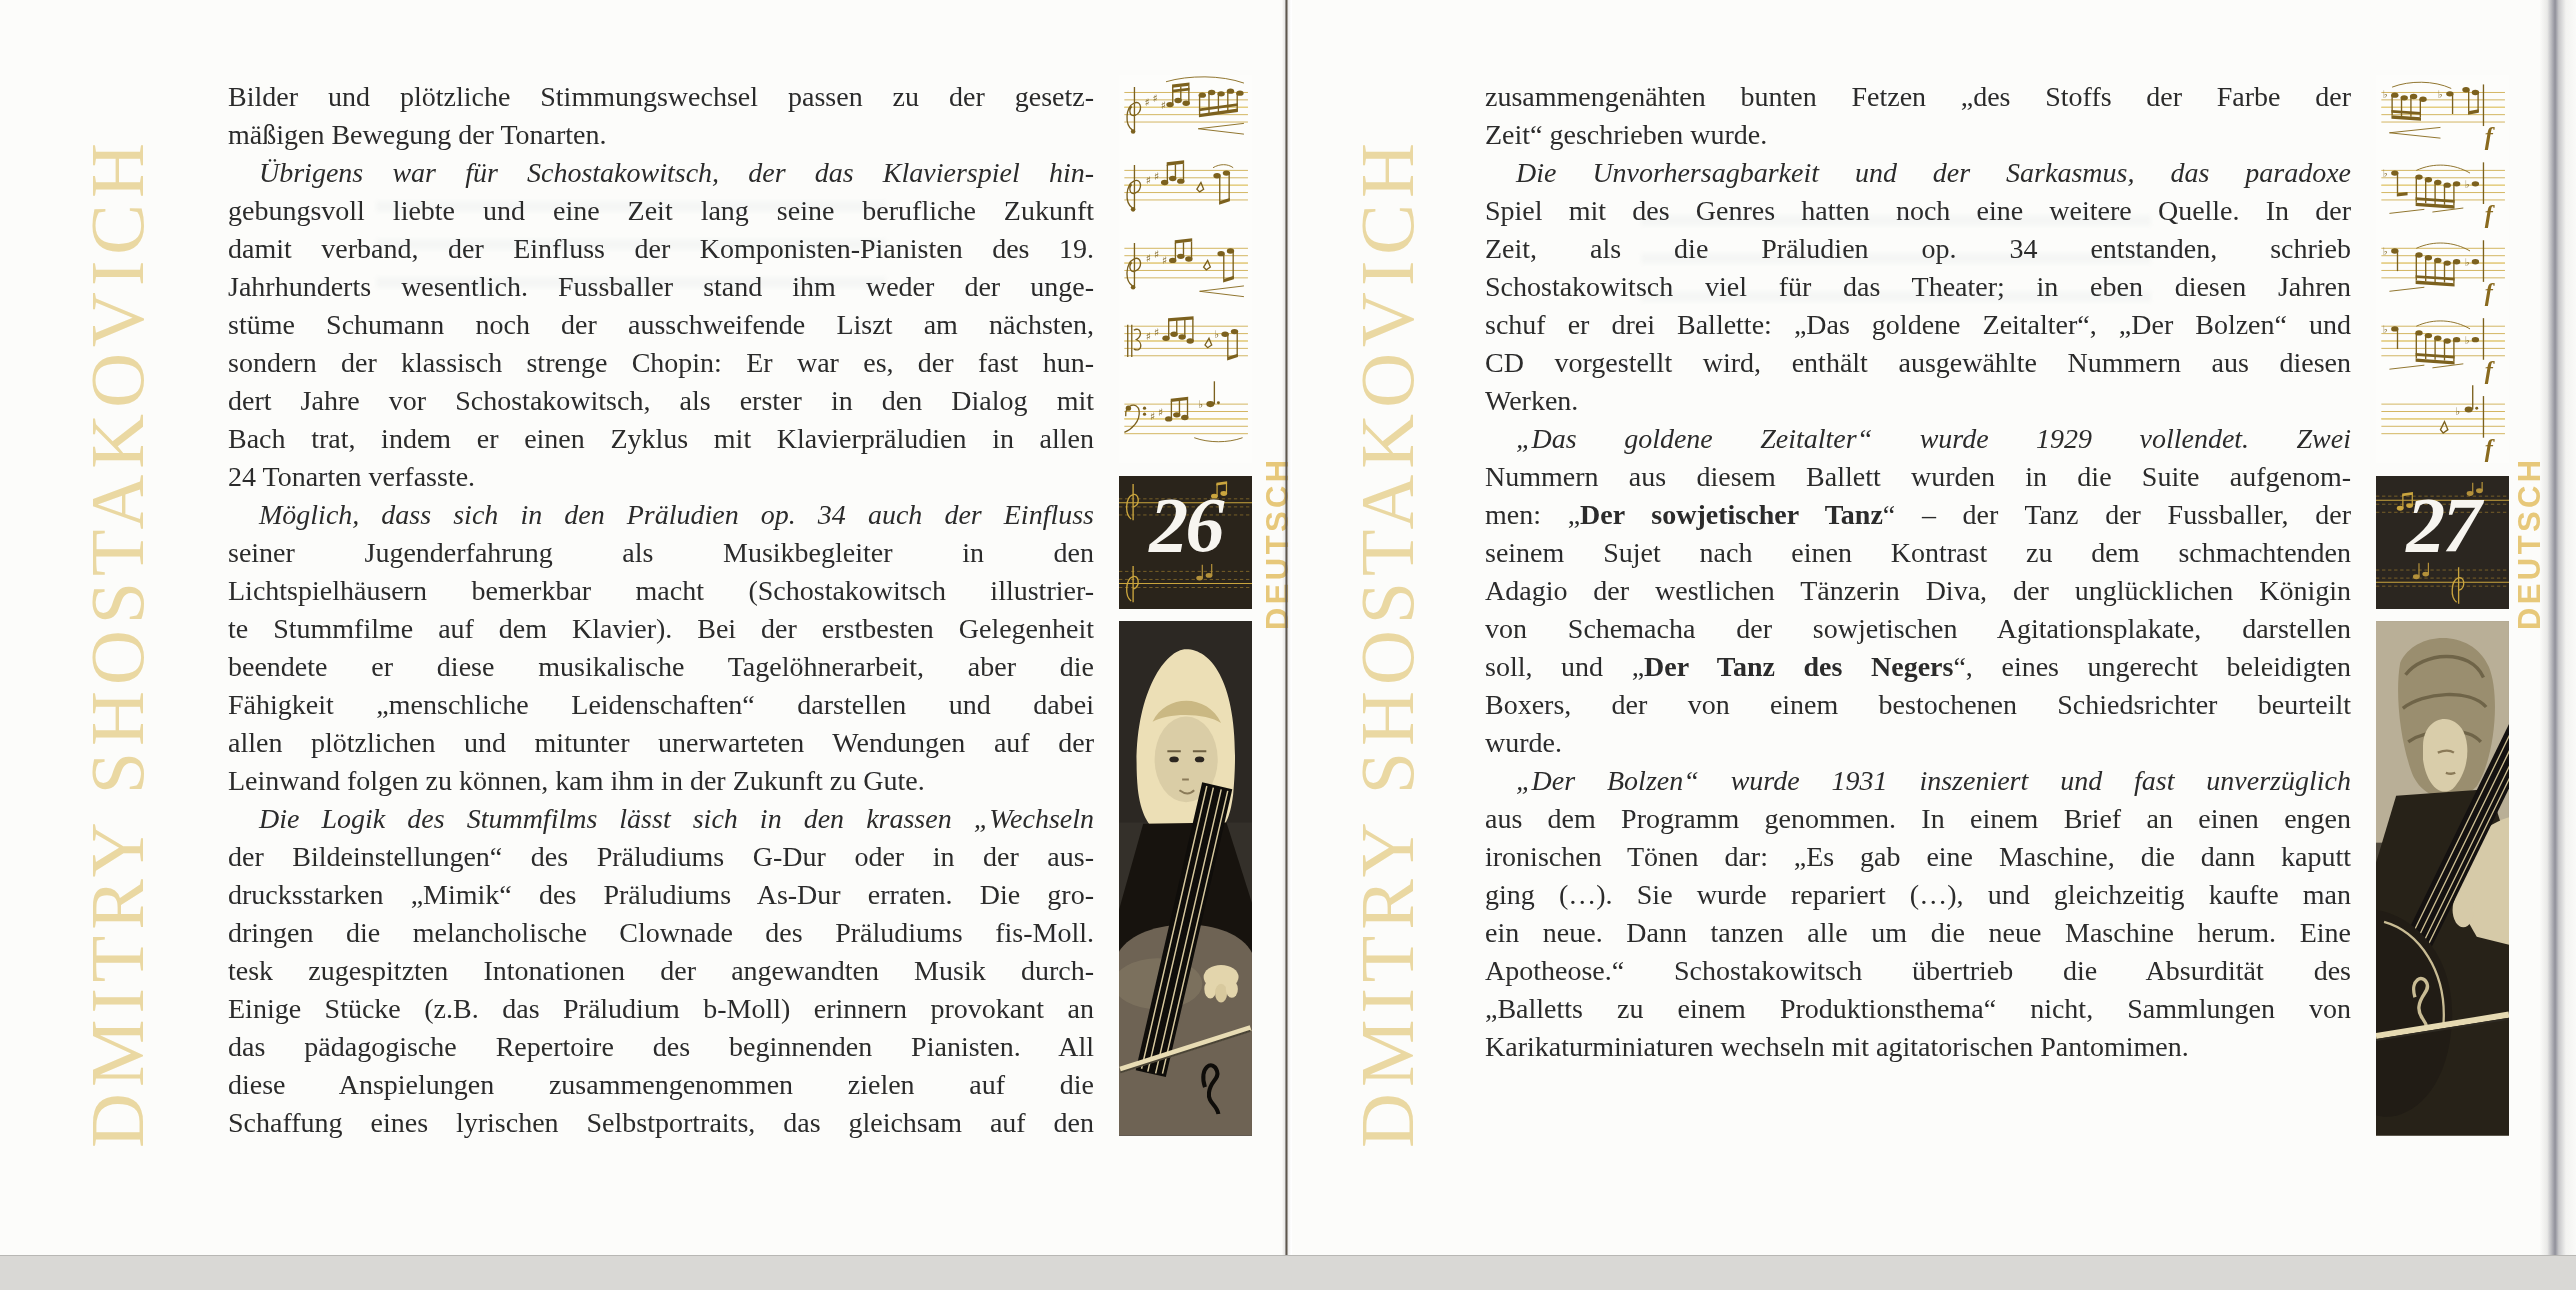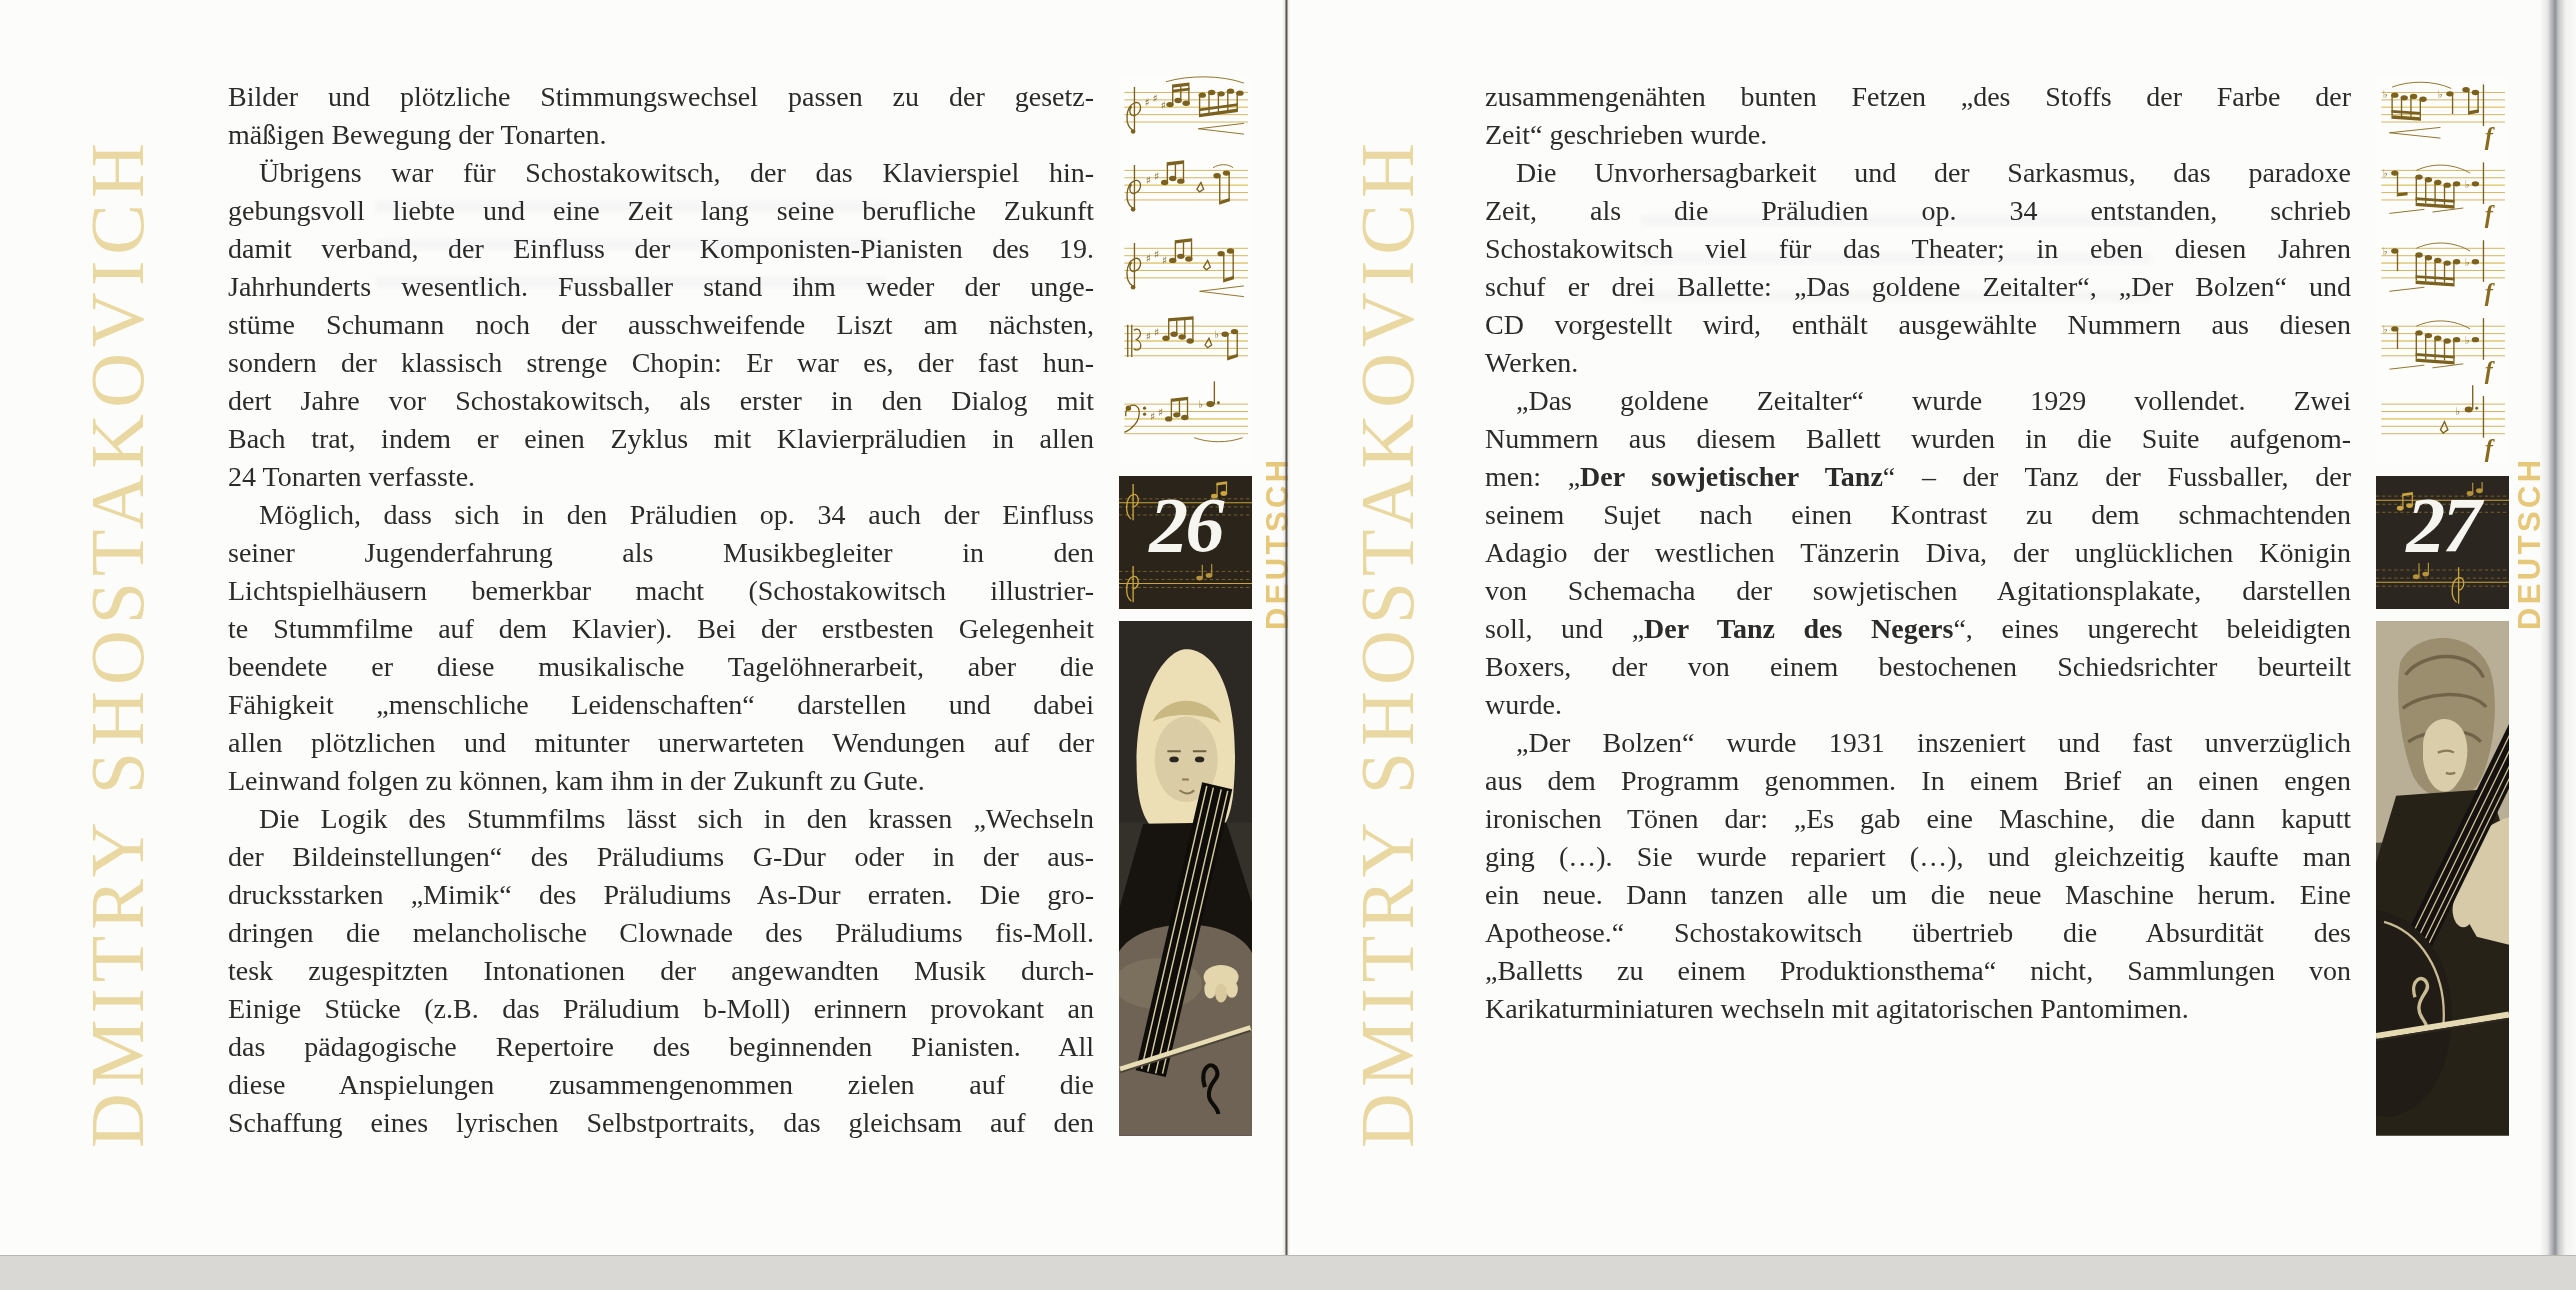--- a/index.html
+++ b/index.html
@@ -17,21 +17,21 @@
   .page.left  .vtitle{left:60px;}
   .page.right .vtitle{left:38px;}
 
   
   .textcol{position:absolute;top:78px;width:866px;color:#2b2b2b;
            font-family:"Liberation Serif",serif;font-size:28px;}
   .page.left  .textcol{left:228px;}
   .page.right .textcol{left:193px;}
   .line{height:38px;line-height:38px;white-space:normal;}
   .line.just{text-align:justify;text-align-last:justify;}
-  .line.ind{text-indent:31px;}
+  .line.ind{text-indent:31px;font-style:italic;}
   .line b{font-weight:700;}
 
   
   .score,.numblock,.photo{position:absolute;width:133px;}
   .page.left  .score,.page.left  .numblock,.page.left  .photo{left:1119px;}
   .page.right .score,.page.right .numblock,.page.right .photo{left:1084px;}
   .score{top:75px;height:388px;background:#fdfdfb;}
   .numblock{top:476px;height:104px;}
   .numblock svg{position:absolute;inset:0;}
   .pagenum{position:absolute;inset:0;display:flex;align-items:center;justify-content:center;
@@ -272,20 +272,21 @@
 
   <div class="gutter"></div>
 
   <section class="page right">
     <div class="vtitle">DMITRY SHOSTAKOVICH</div>
     <div class="ghost"></div>
     <div class="textcol">
         <div class="line just"><span>zusammengenähten bunten Fetzen „des Stoffs der Farbe der</span></div>
         <div class="line"><span>Zeit“ geschrieben wurde.</span></div>
         <div class="line just ind"><span>Die Unvorhersagbarkeit und der Sarkasmus, das paradoxe</span></div>
+        <div class="line just"><span>Spiel mit des Genres hatten noch eine weitere Quelle. In der</span></div>
         <div class="line just"><span>Zeit, als die Präludien op. 34 entstanden, schrieb</span></div>
         <div class="line just"><span>Schostakowitsch viel für das Theater; in eben diesen Jahren</span></div>
         <div class="line just"><span>schuf er drei Ballette: „Das goldene Zeitalter“, „Der Bolzen“ und</span></div>
         <div class="line just"><span>CD vorgestellt wird, enthält ausgewählte Nummern aus diesen</span></div>
         <div class="line"><span>Werken.</span></div>
         <div class="line just ind"><span>„Das goldene Zeitalter“ wurde 1929 vollendet. Zwei</span></div>
         <div class="line just"><span>Nummern aus diesem Ballett wurden in die Suite aufgenom-</span></div>
         <div class="line just"><span>men: „</span><b>Der sowjetischer Tanz</b><span>“ – der Tanz der Fussballer, der</span></div>
         <div class="line just"><span>seinem Sujet nach einen Kontrast zu dem schmachtenden</span></div>
         <div class="line just"><span>Adagio der westlichen Tänzerin Diva, der unglücklichen Königin</span></div>

